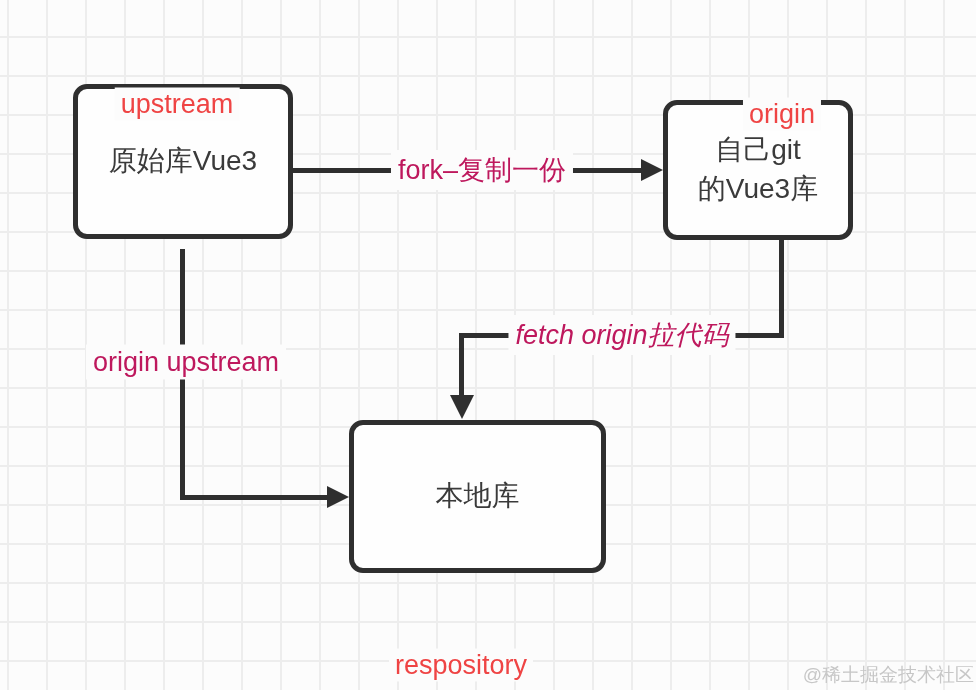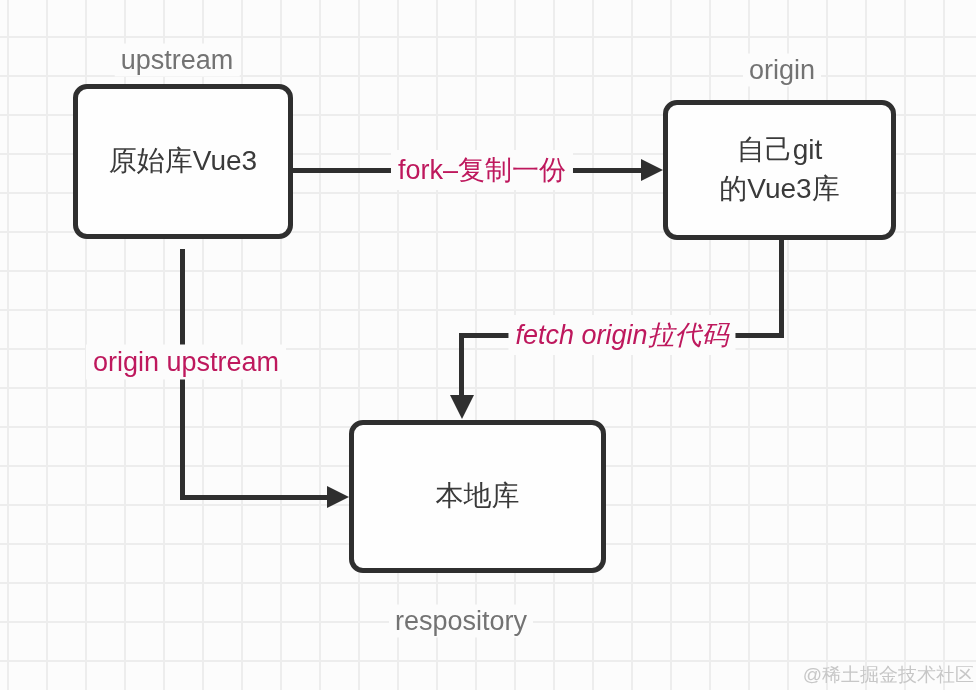--- a/index.html
+++ b/index.html
@@ -29,31 +29,32 @@
     display: flex;
     flex-direction: column;
     align-items: center;
     justify-content: center;
     text-align: center;
     font-size: 28px;
     color: #3a3a3a;
     line-height: 1.38;
   }
   .node-upstream { left: 73px;  top: 84px;  width: 220px; height: 155px; }
-  .node-origin   { left: 663px; top: 100px; width: 233px; height: 140px; }
+  .node-origin   { left: 663px; top: 100px; width: 190px; height: 140px; }
   .node-local    { left: 349px; top: 420px; width: 257px; height: 153px; }
 
   .node-title {
     position: absolute;
     transform: translate(-50%, -50%);
     font-size: 27px;
-    color: #737373;
+    color: #ef4444;
     white-space: nowrap;
     background: #fcfcfc;
     padding: 1px 6px;
+    margin-top: 44px;
   }
   .title-upstream    { left: 177px; top: 60px; }
   .title-origin      { left: 782px; top: 70px; }
   .title-respository { left: 461px; top: 621px; }
 
   .seg {
     position: absolute;
     background: #2f2f2f;
   }
   .seg-fork   { left: 293px; top: 168px; width: 348px; height: 5px; }

